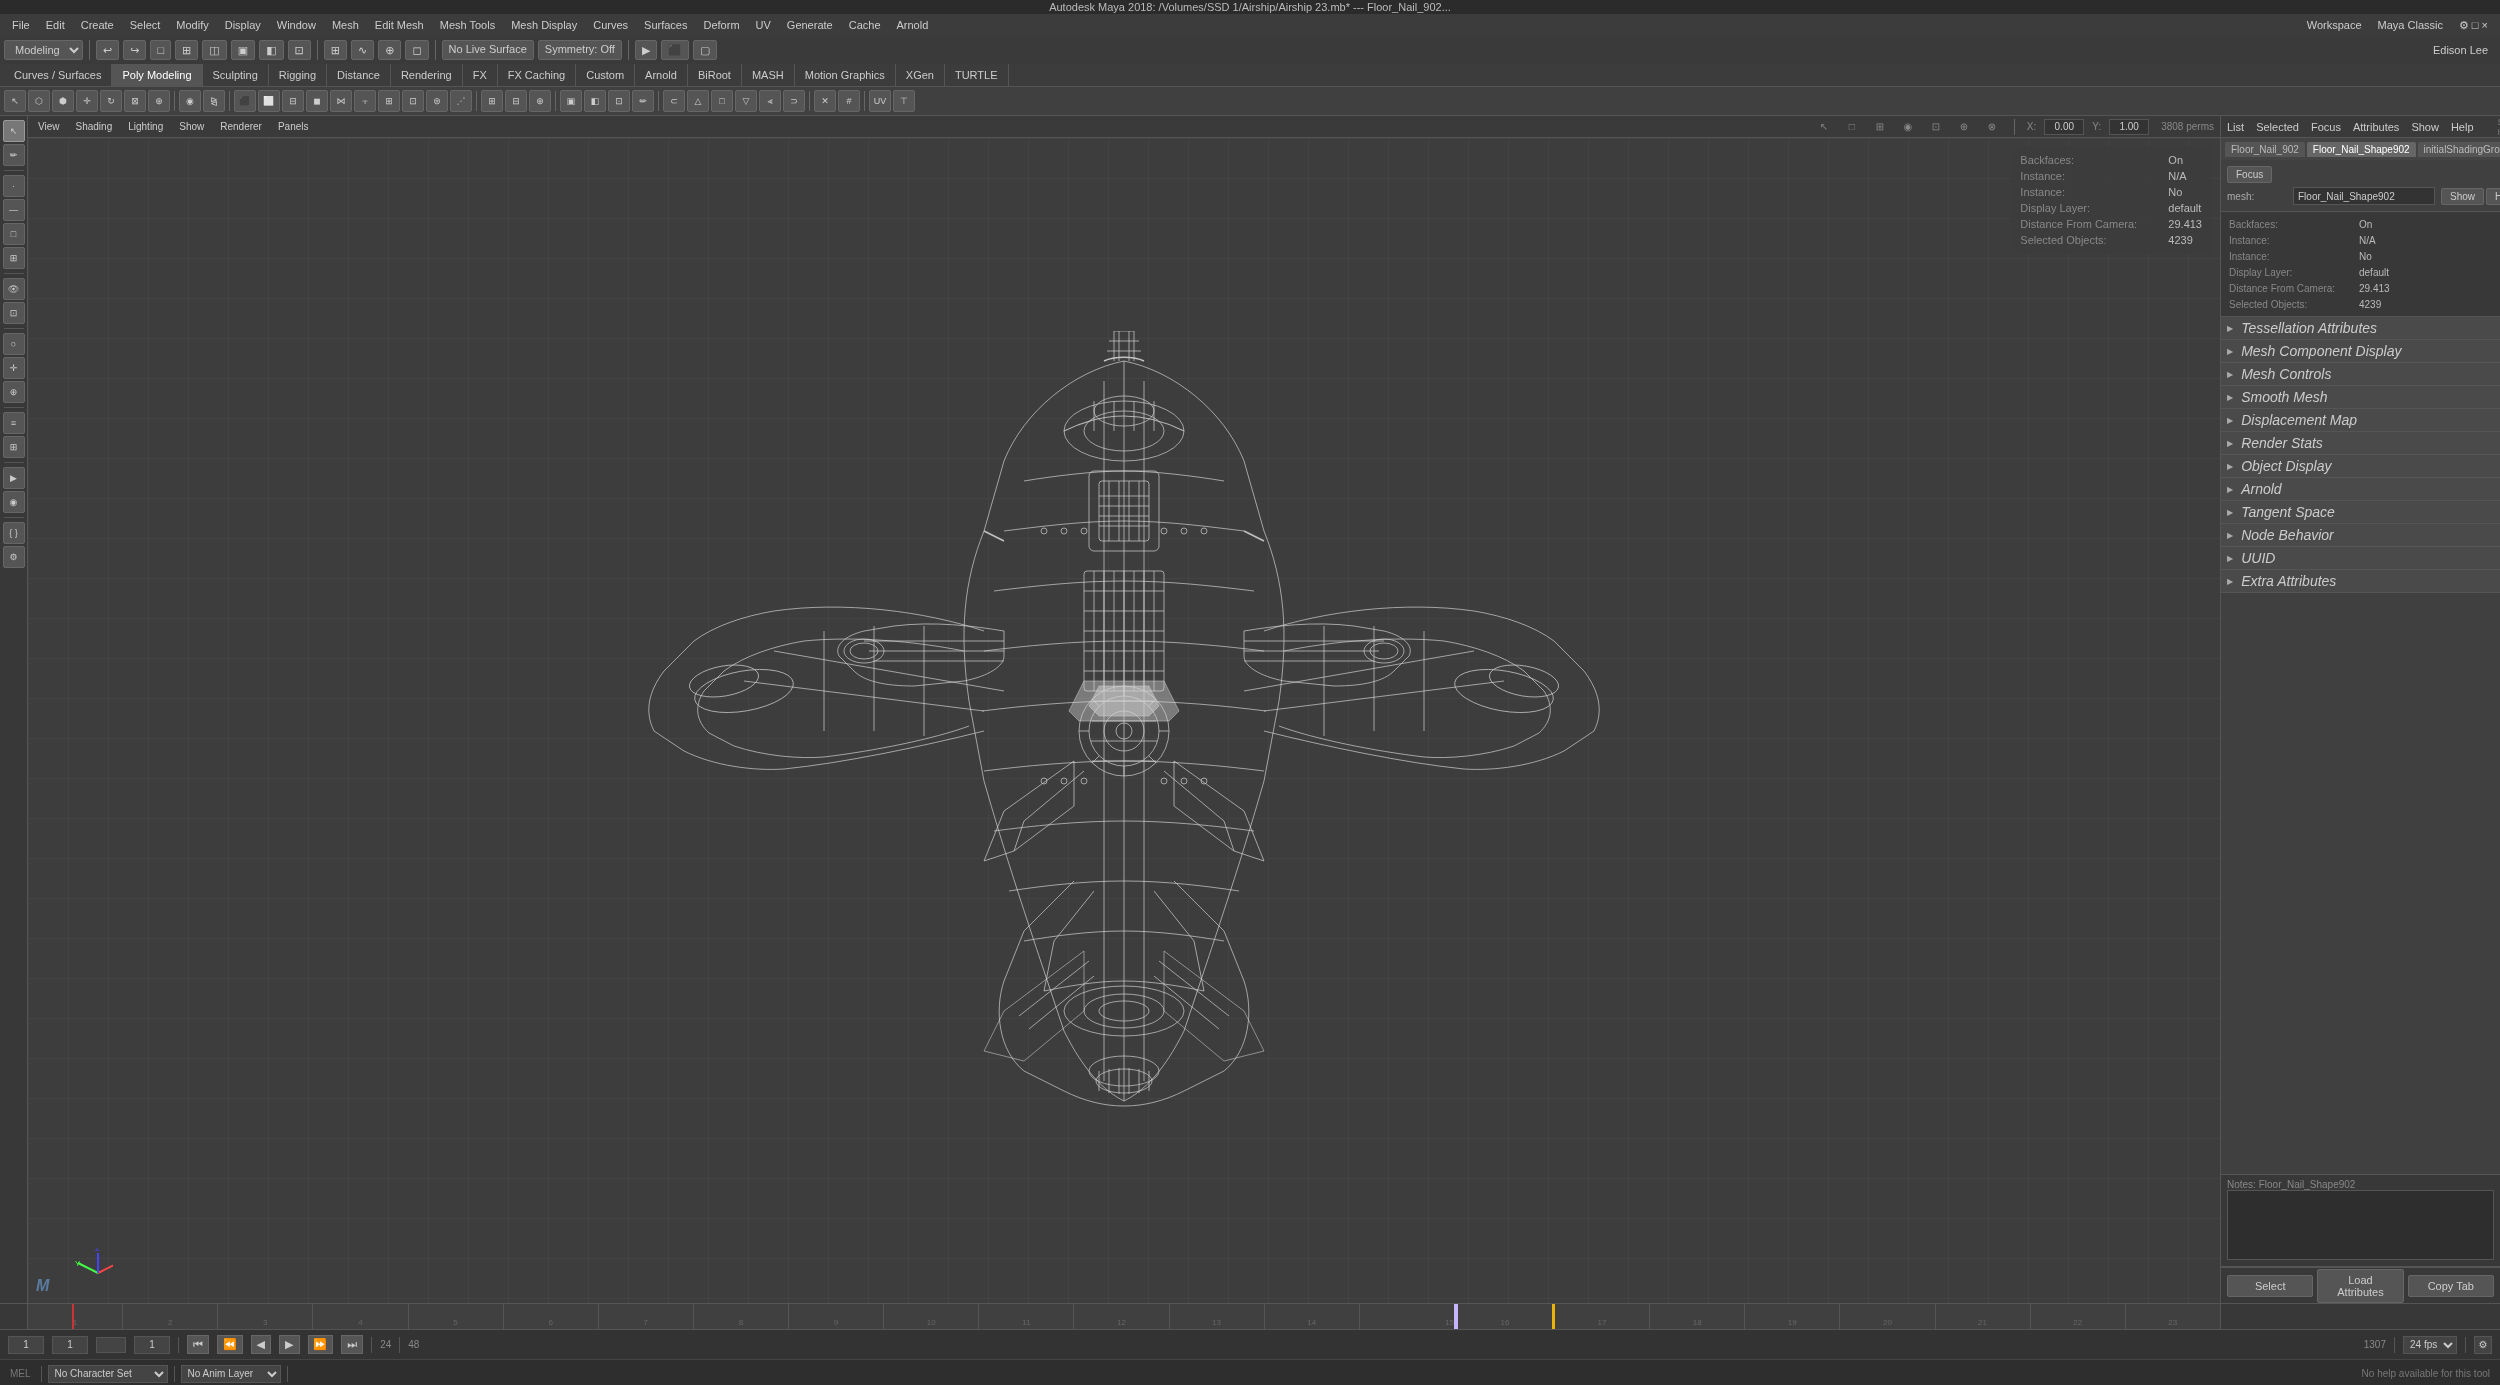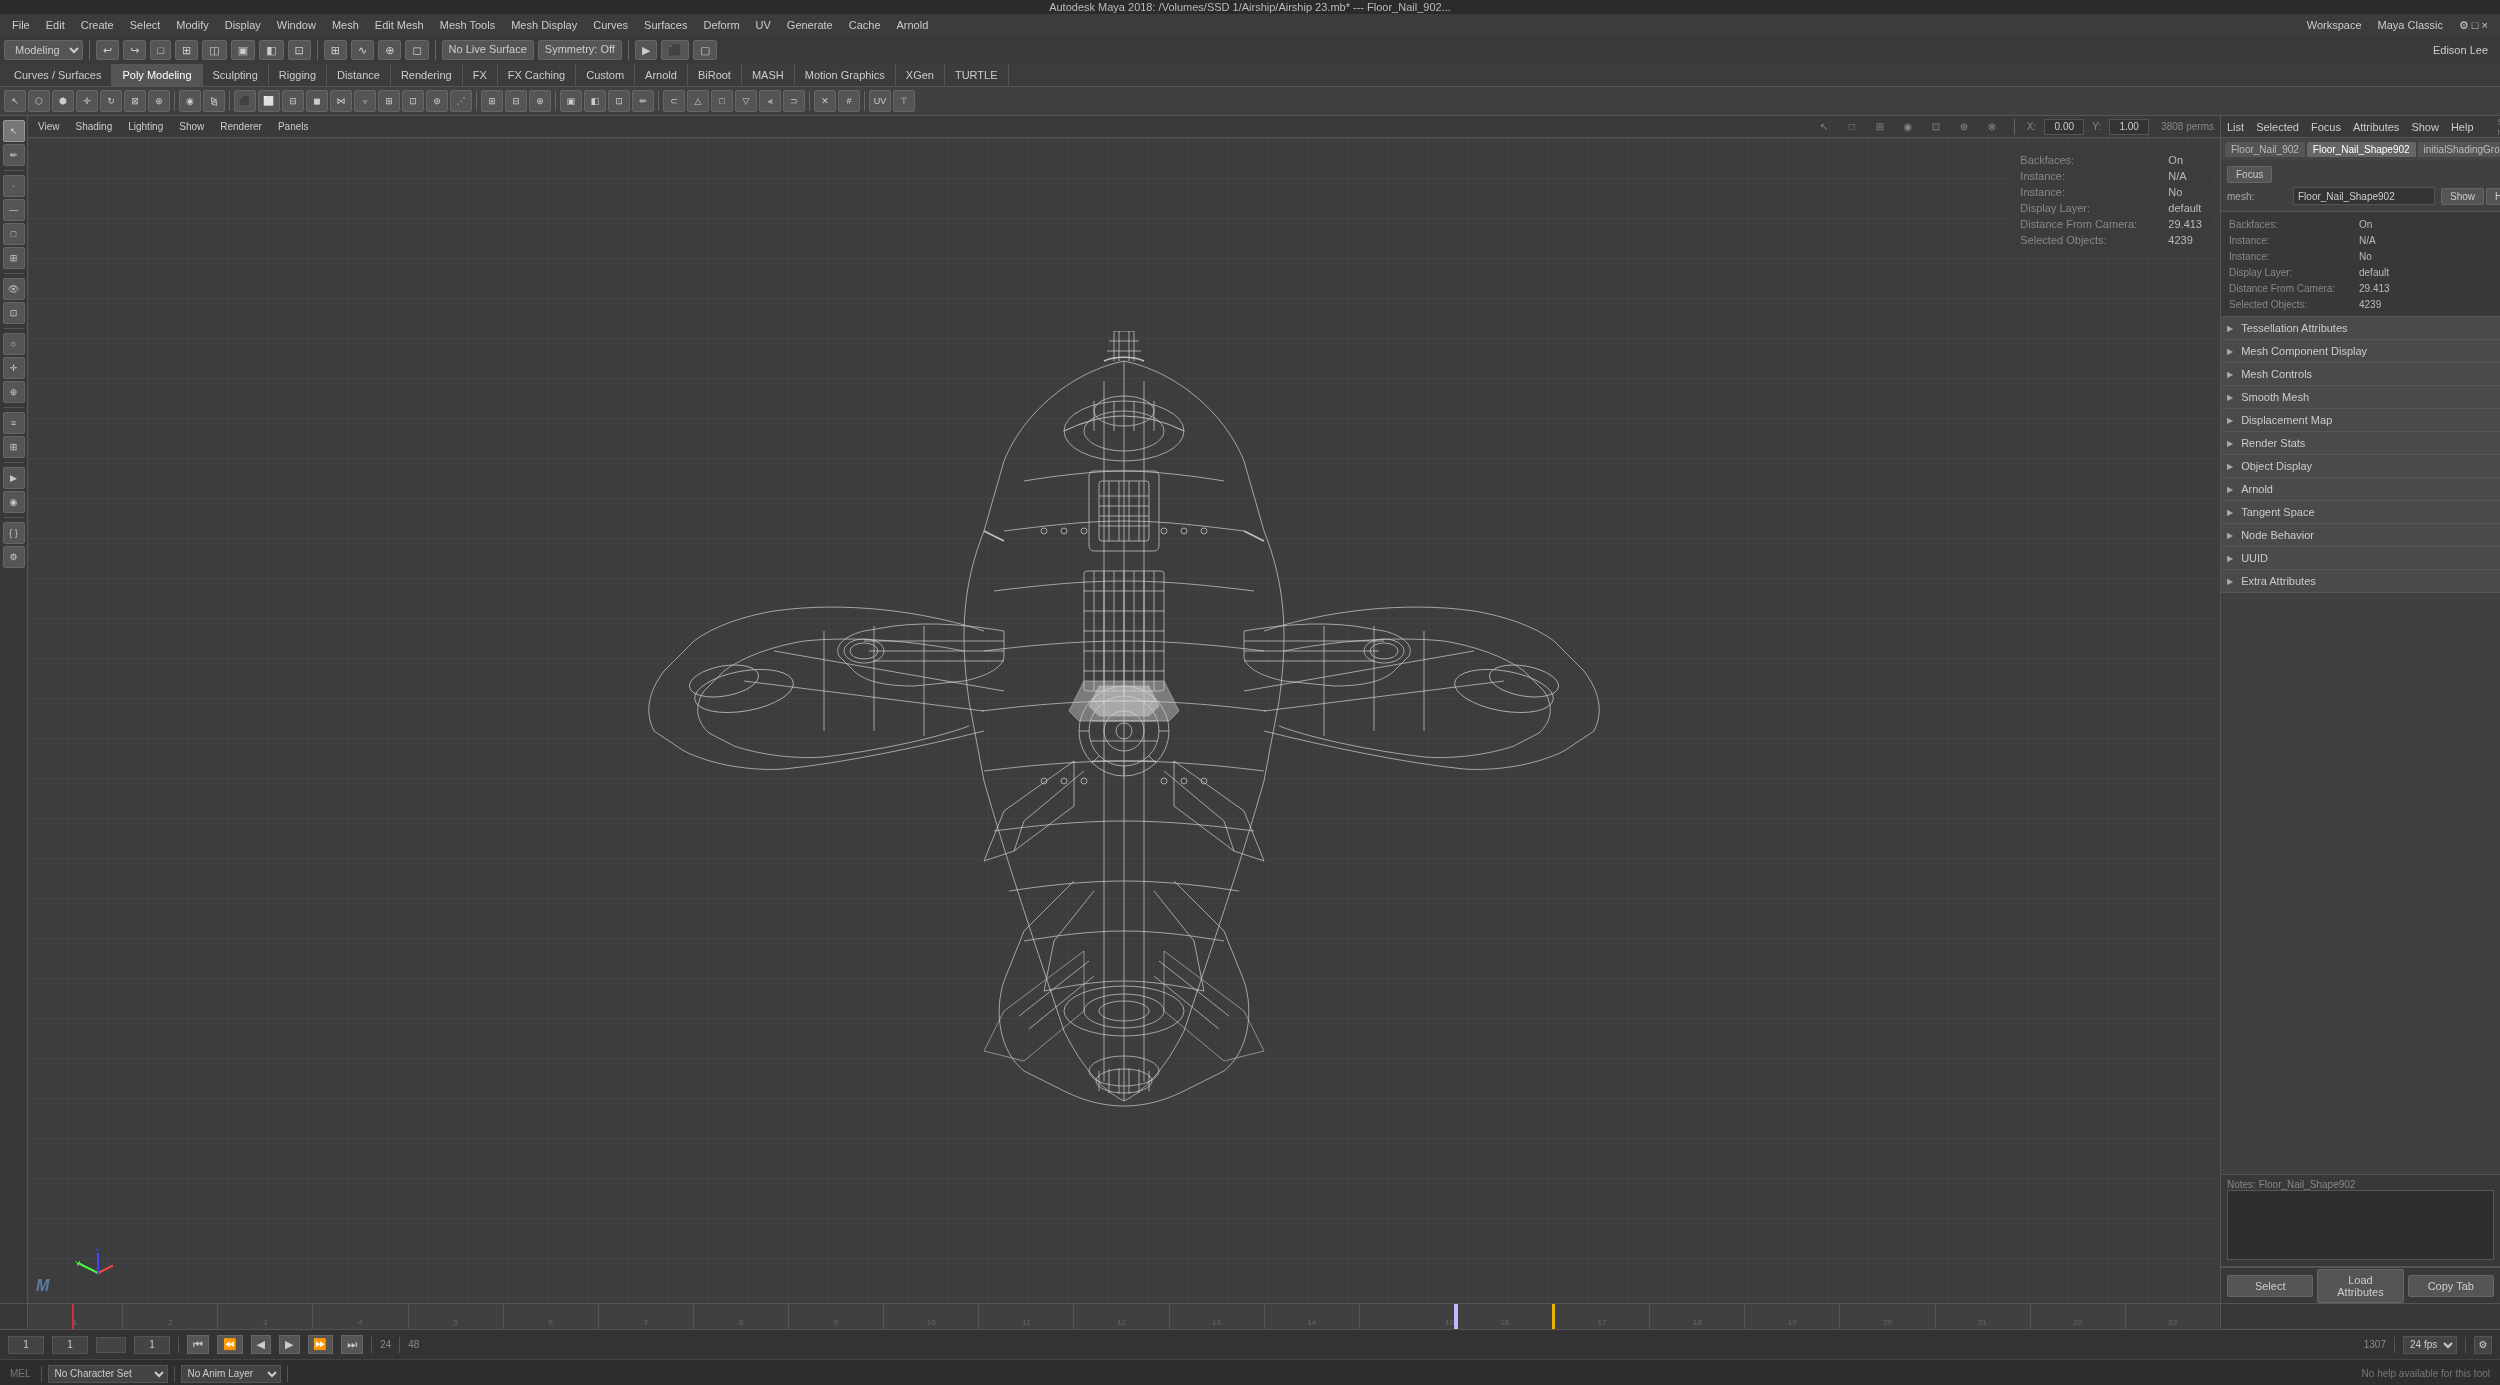--- a/index.html
+++ b/index.html
@@ -351,22 +351,23 @@
       padding: 0 6px;
       gap: 4px;
       cursor: pointer;
     }
     .attr-section-arrow {
       font-size: 8px;
       color: #aaa;
       margin-right: 4px;
     }
     .attr-section-title {
-      font-size: 11px;
+      font-size: 14px;
       color: #ccc;
+      font-style: italic;
     }
 
     
     #notes-area {
       padding: 4px 6px;
       background: #383838;
       border-top: 1px solid #555;
       border-bottom: 1px solid #555;
     }
     #notes-label {

